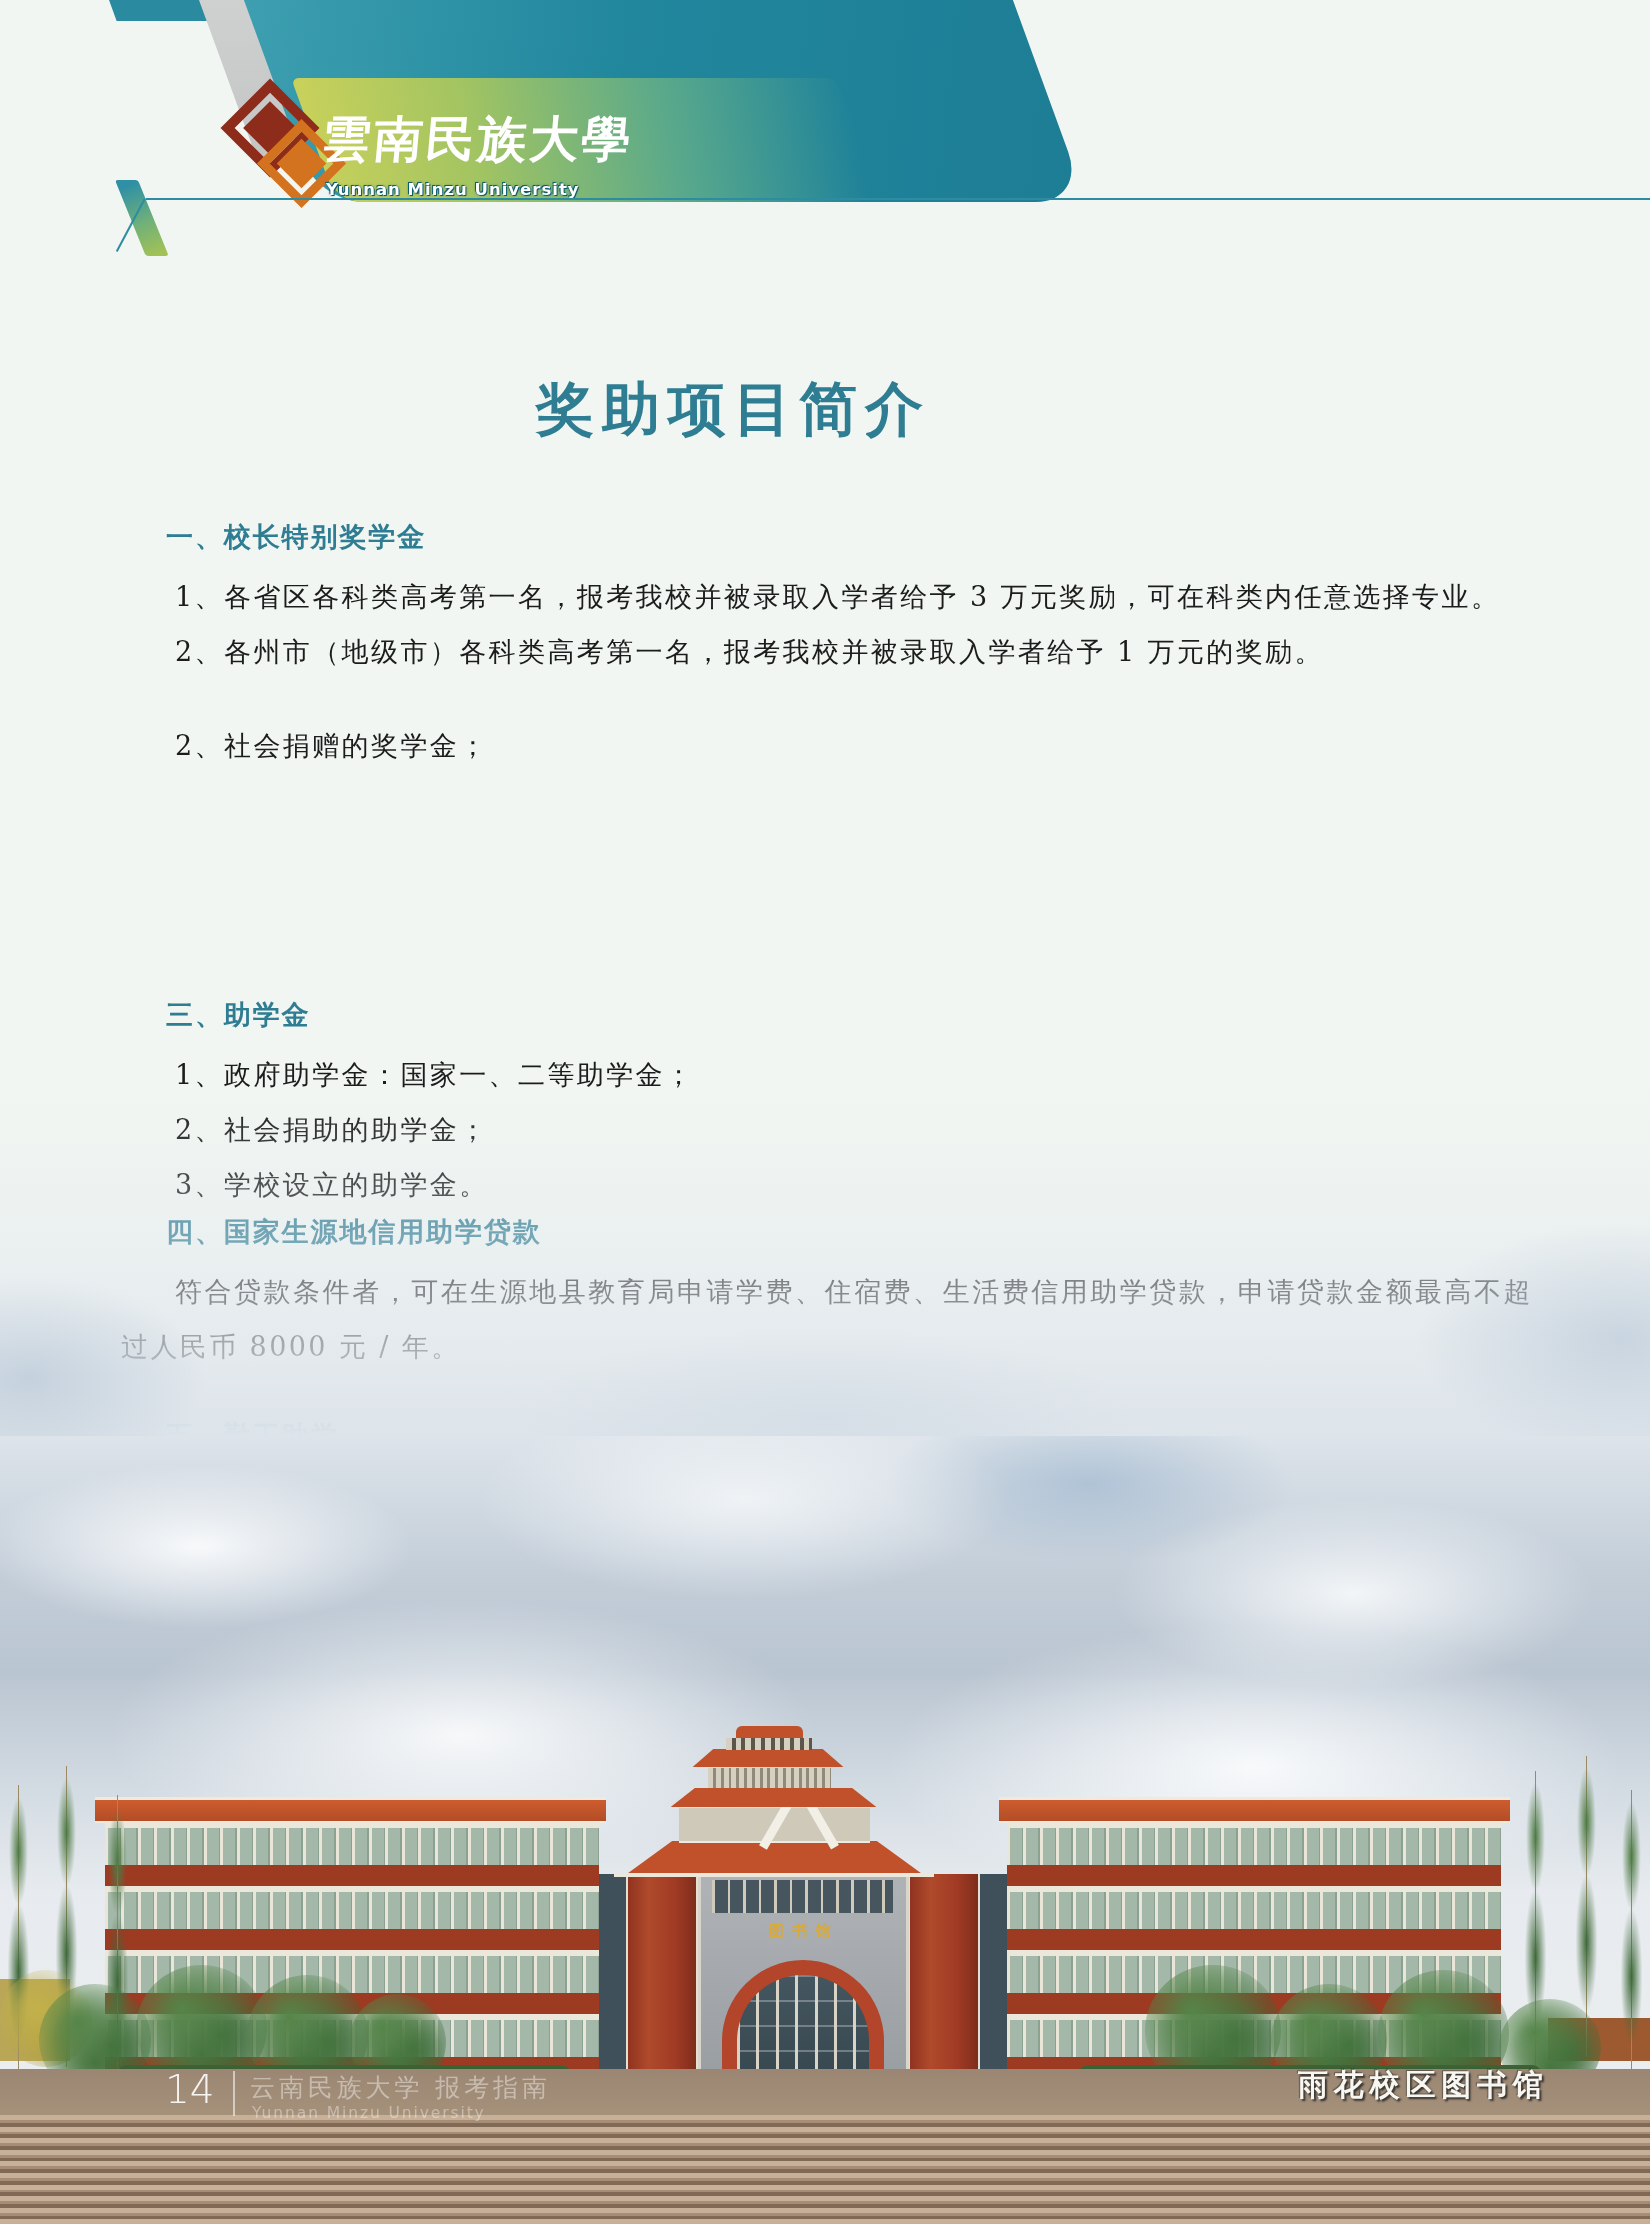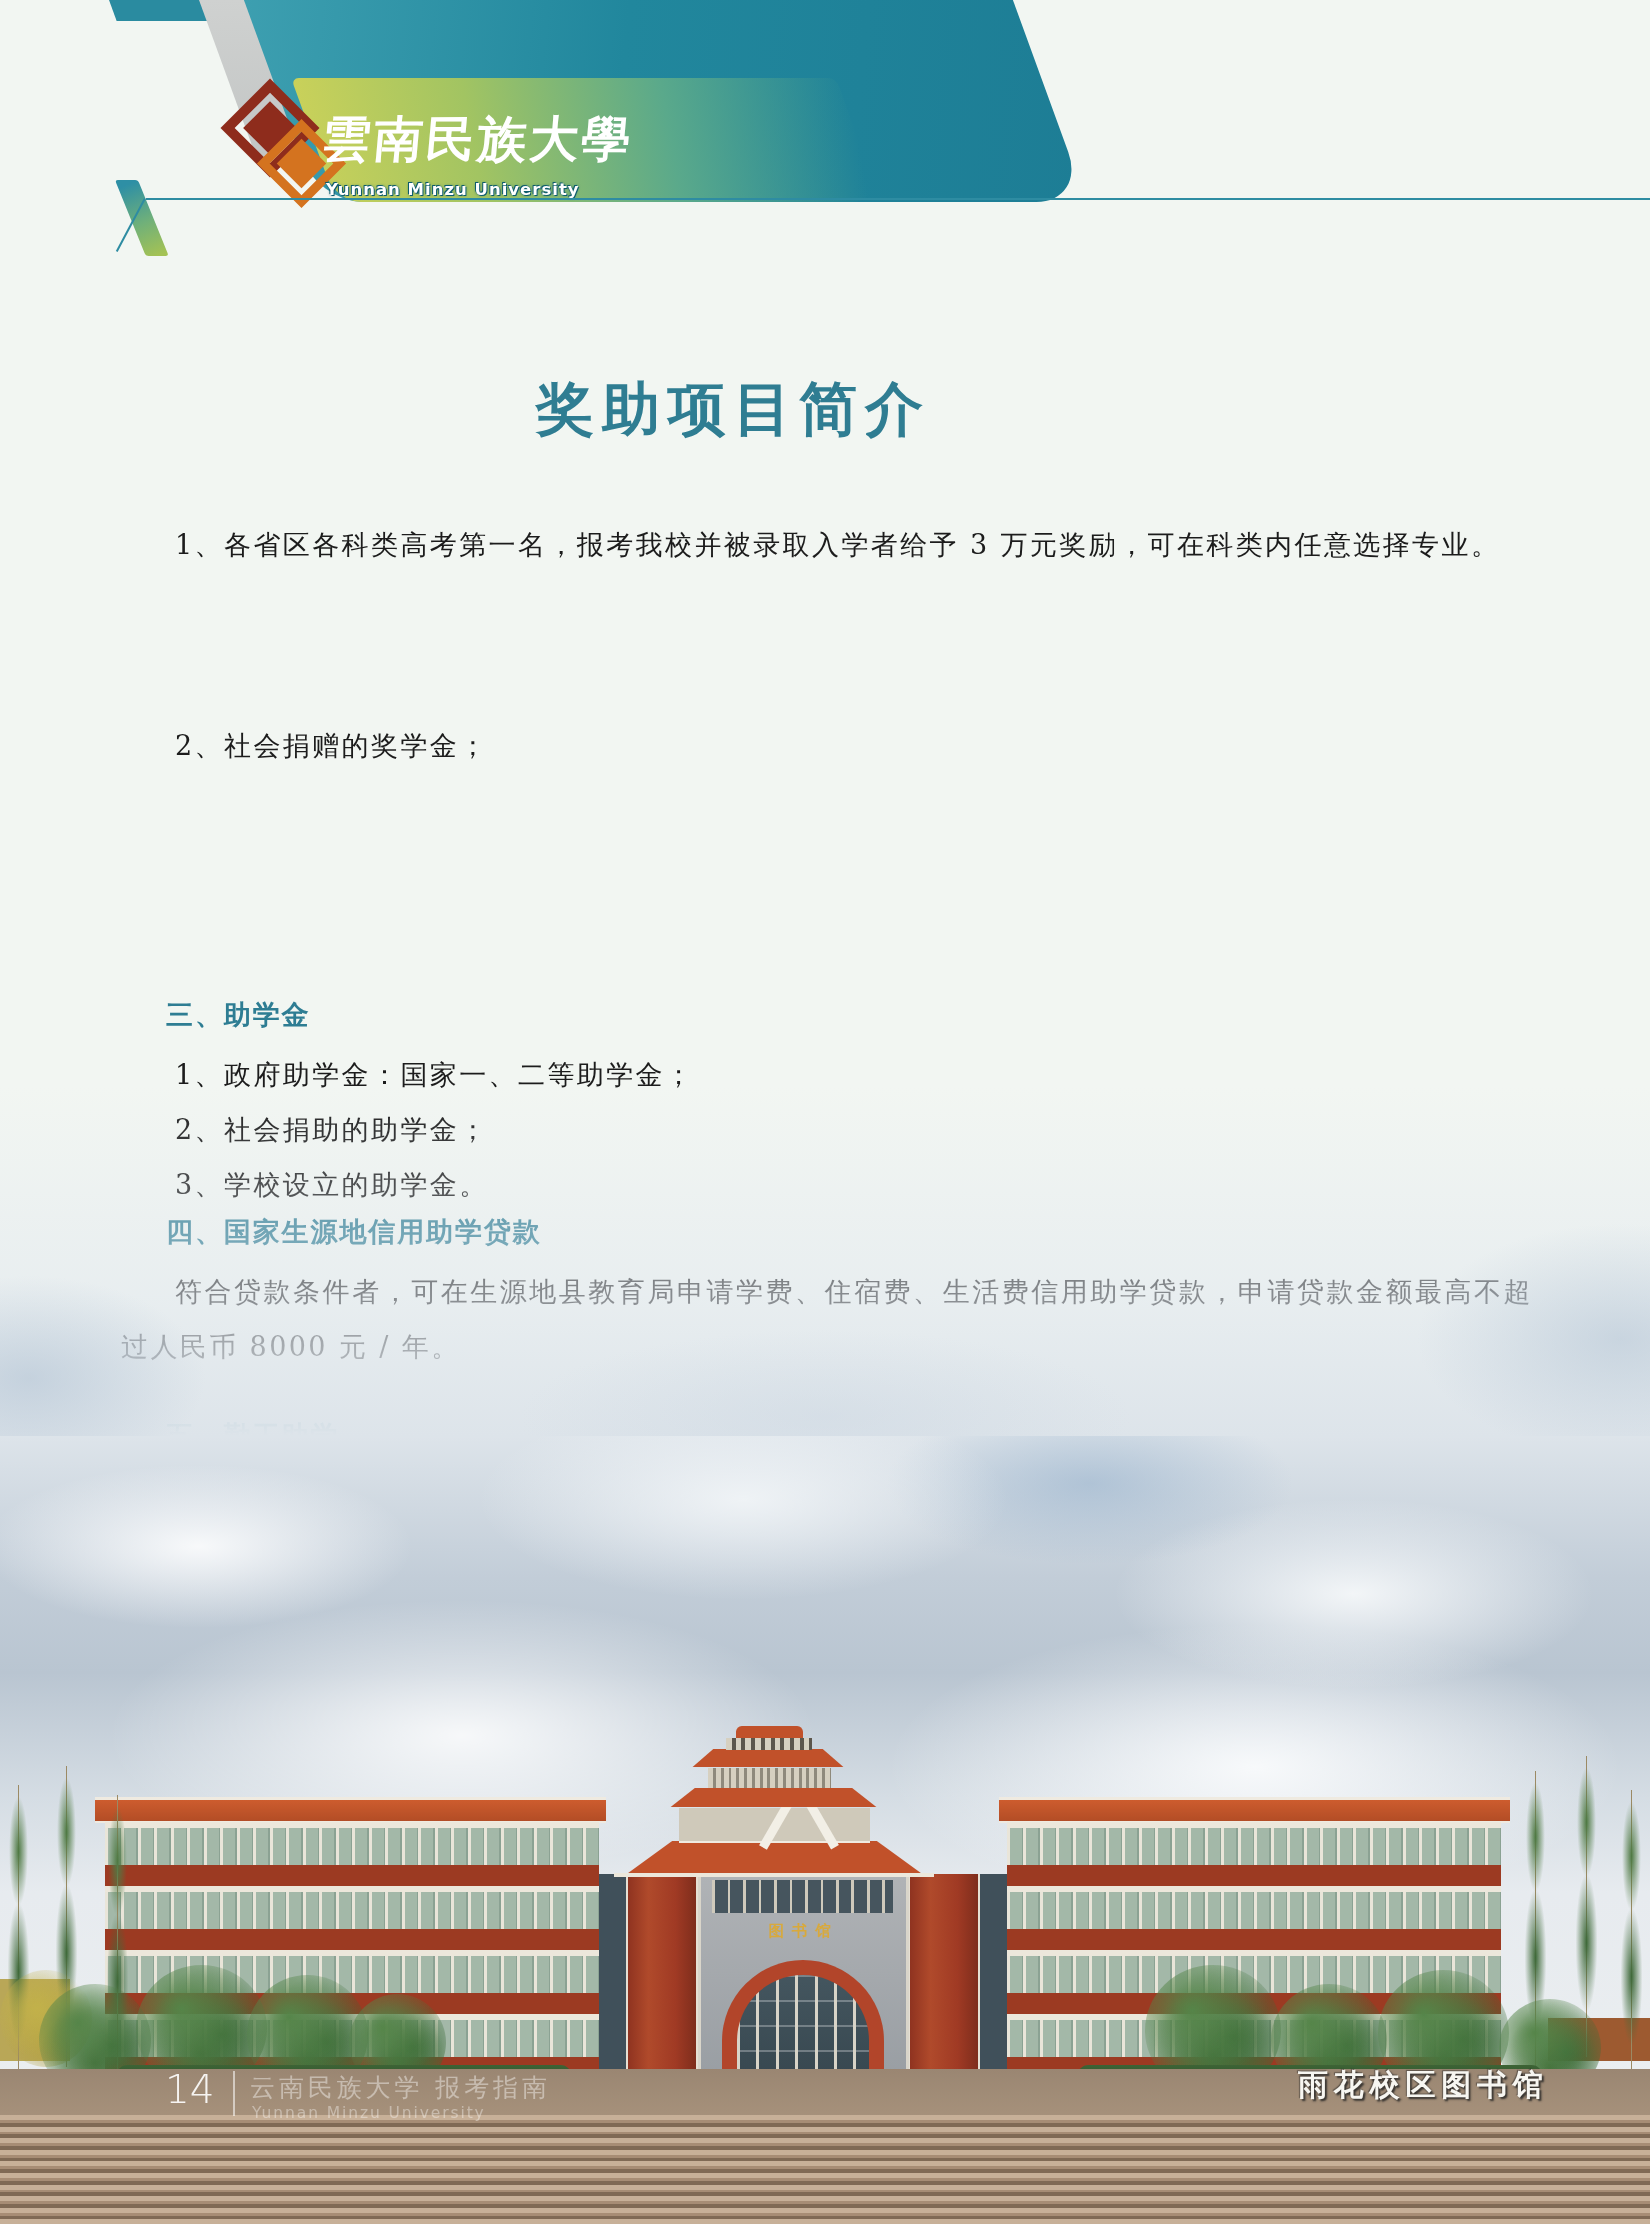--- a/index.html
+++ b/index.html
@@ -185,21 +185,23 @@
 <div class="abs logo-zh">雲南民族大學</div>
 <div class="abs logo-en">Yunnan Minzu University</div>
 
 <div class="abs hdr-swoosh"></div>
 <div class="abs hdr-rule-diag"></div>
 <div class="abs hdr-rule"></div>
 
 <h1 class="abs doc-title">奖助项目简介</h1>
 
 <div class="abs section s1">
+  <h2 class="sec-heading">一、校长特别奖学金</h2>
   <p class="sec-item">1、各省区各科类高考第一名，报考我校并被录取入学者给予 3 万元奖励，可在科类内任意选择专业。</p>
+  <p class="sec-item">2、各州市（地级市）各科类高考第一名，报考我校并被录取入学者给予 1 万元的奖励。</p>
 </div>
 
 <div class="abs section s2">
   <p class="sec-item">2、社会捐赠的奖学金；</p>
 </div>
 
 <div class="abs section s3">
   <h2 class="sec-heading">三、助学金</h2>
   <p class="sec-item">1、政府助学金：国家一、二等助学金；</p>
   <p class="sec-item">2、社会捐助的助学金；</p>

